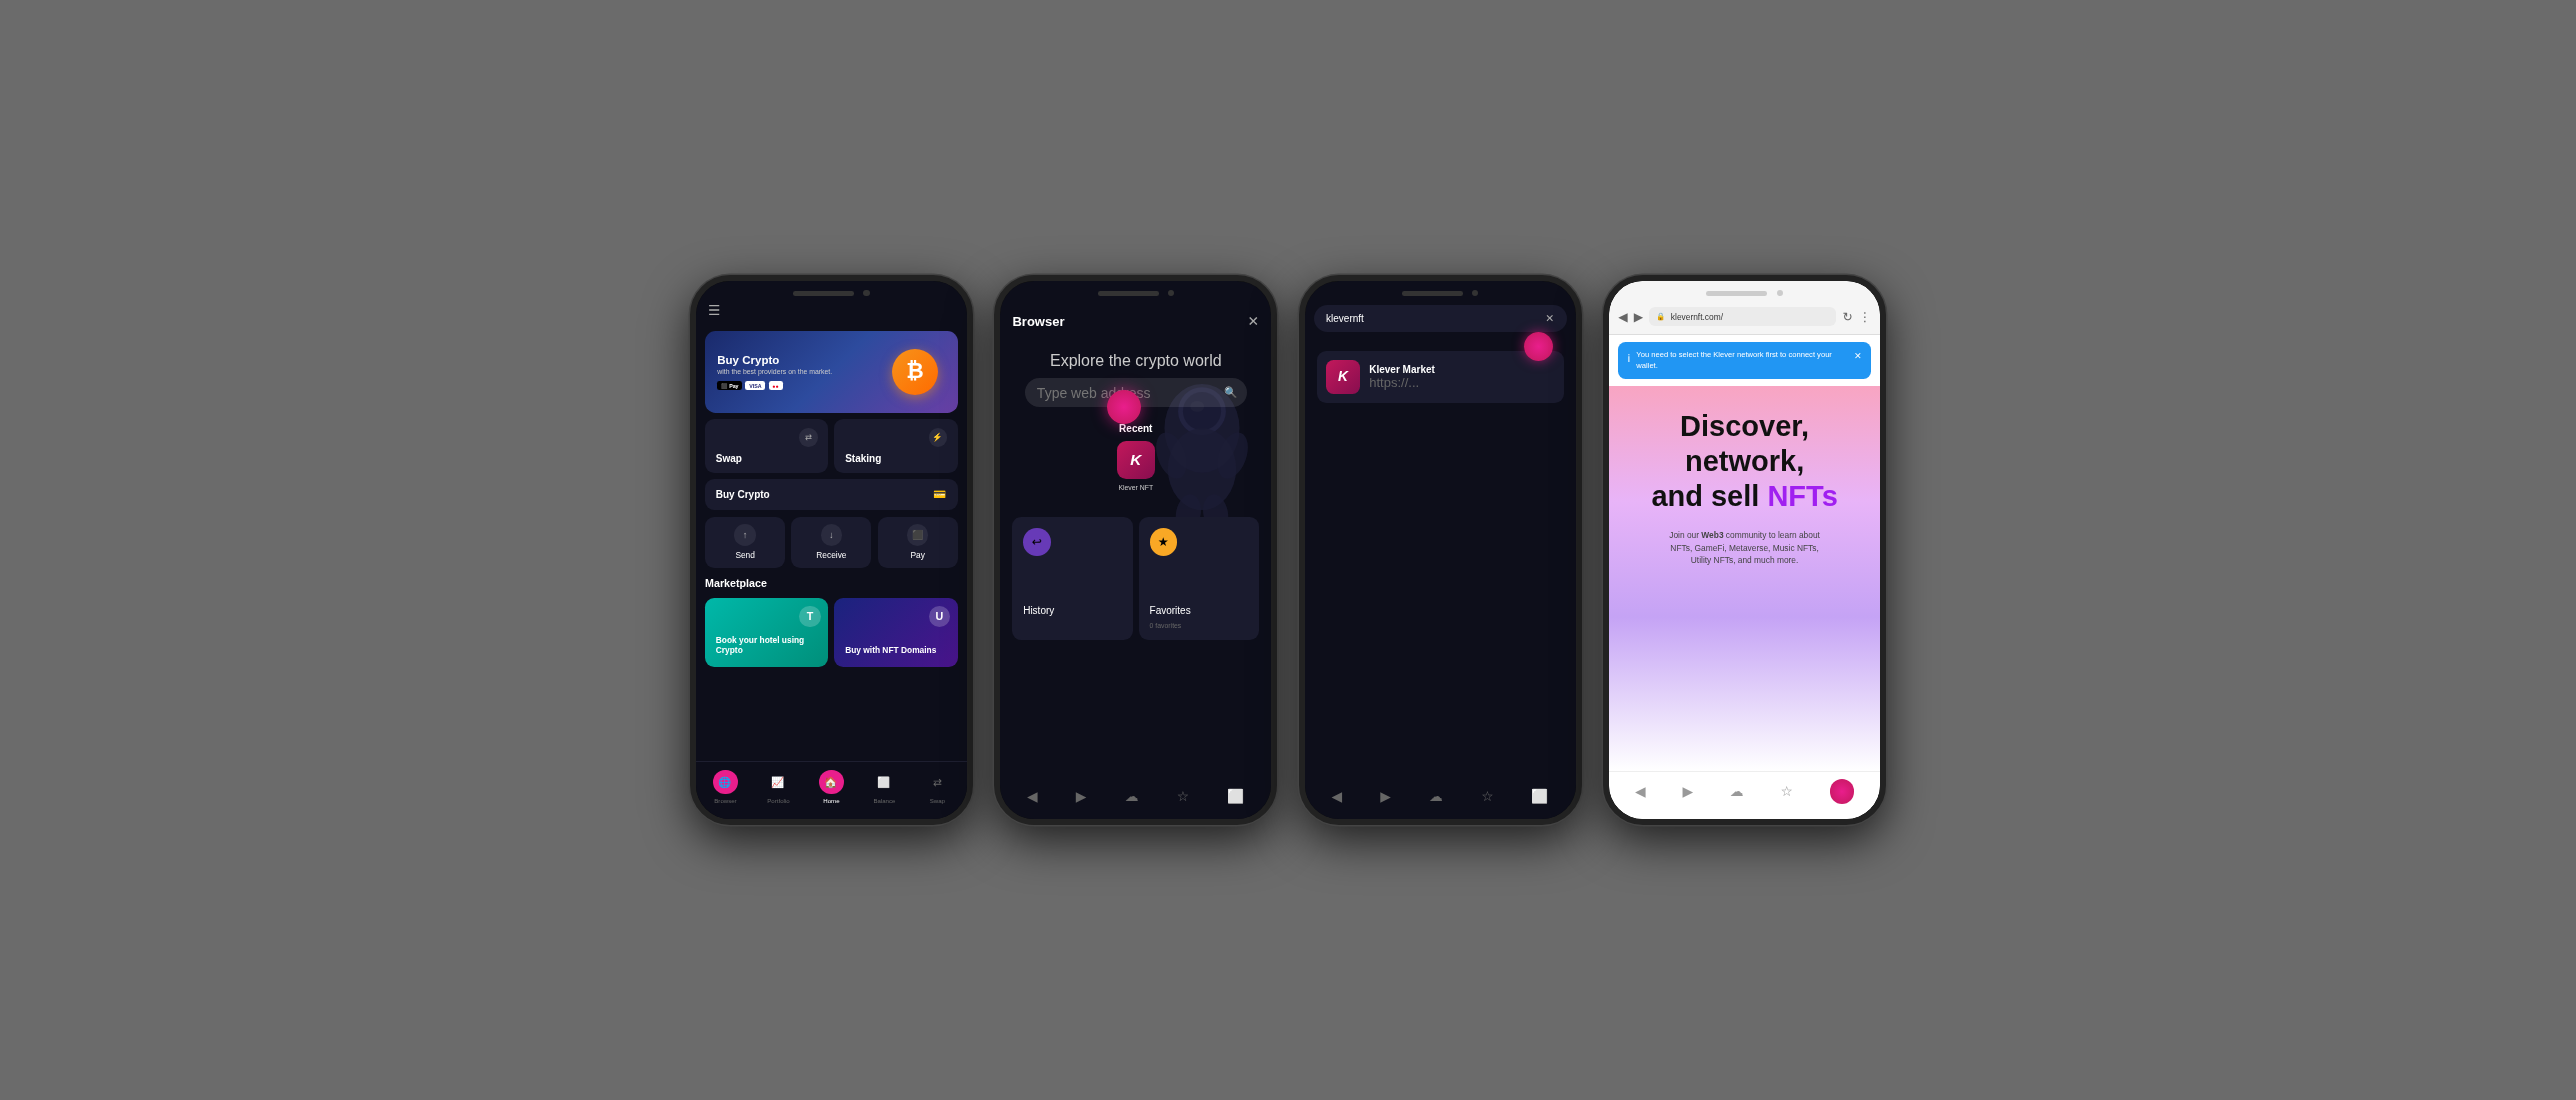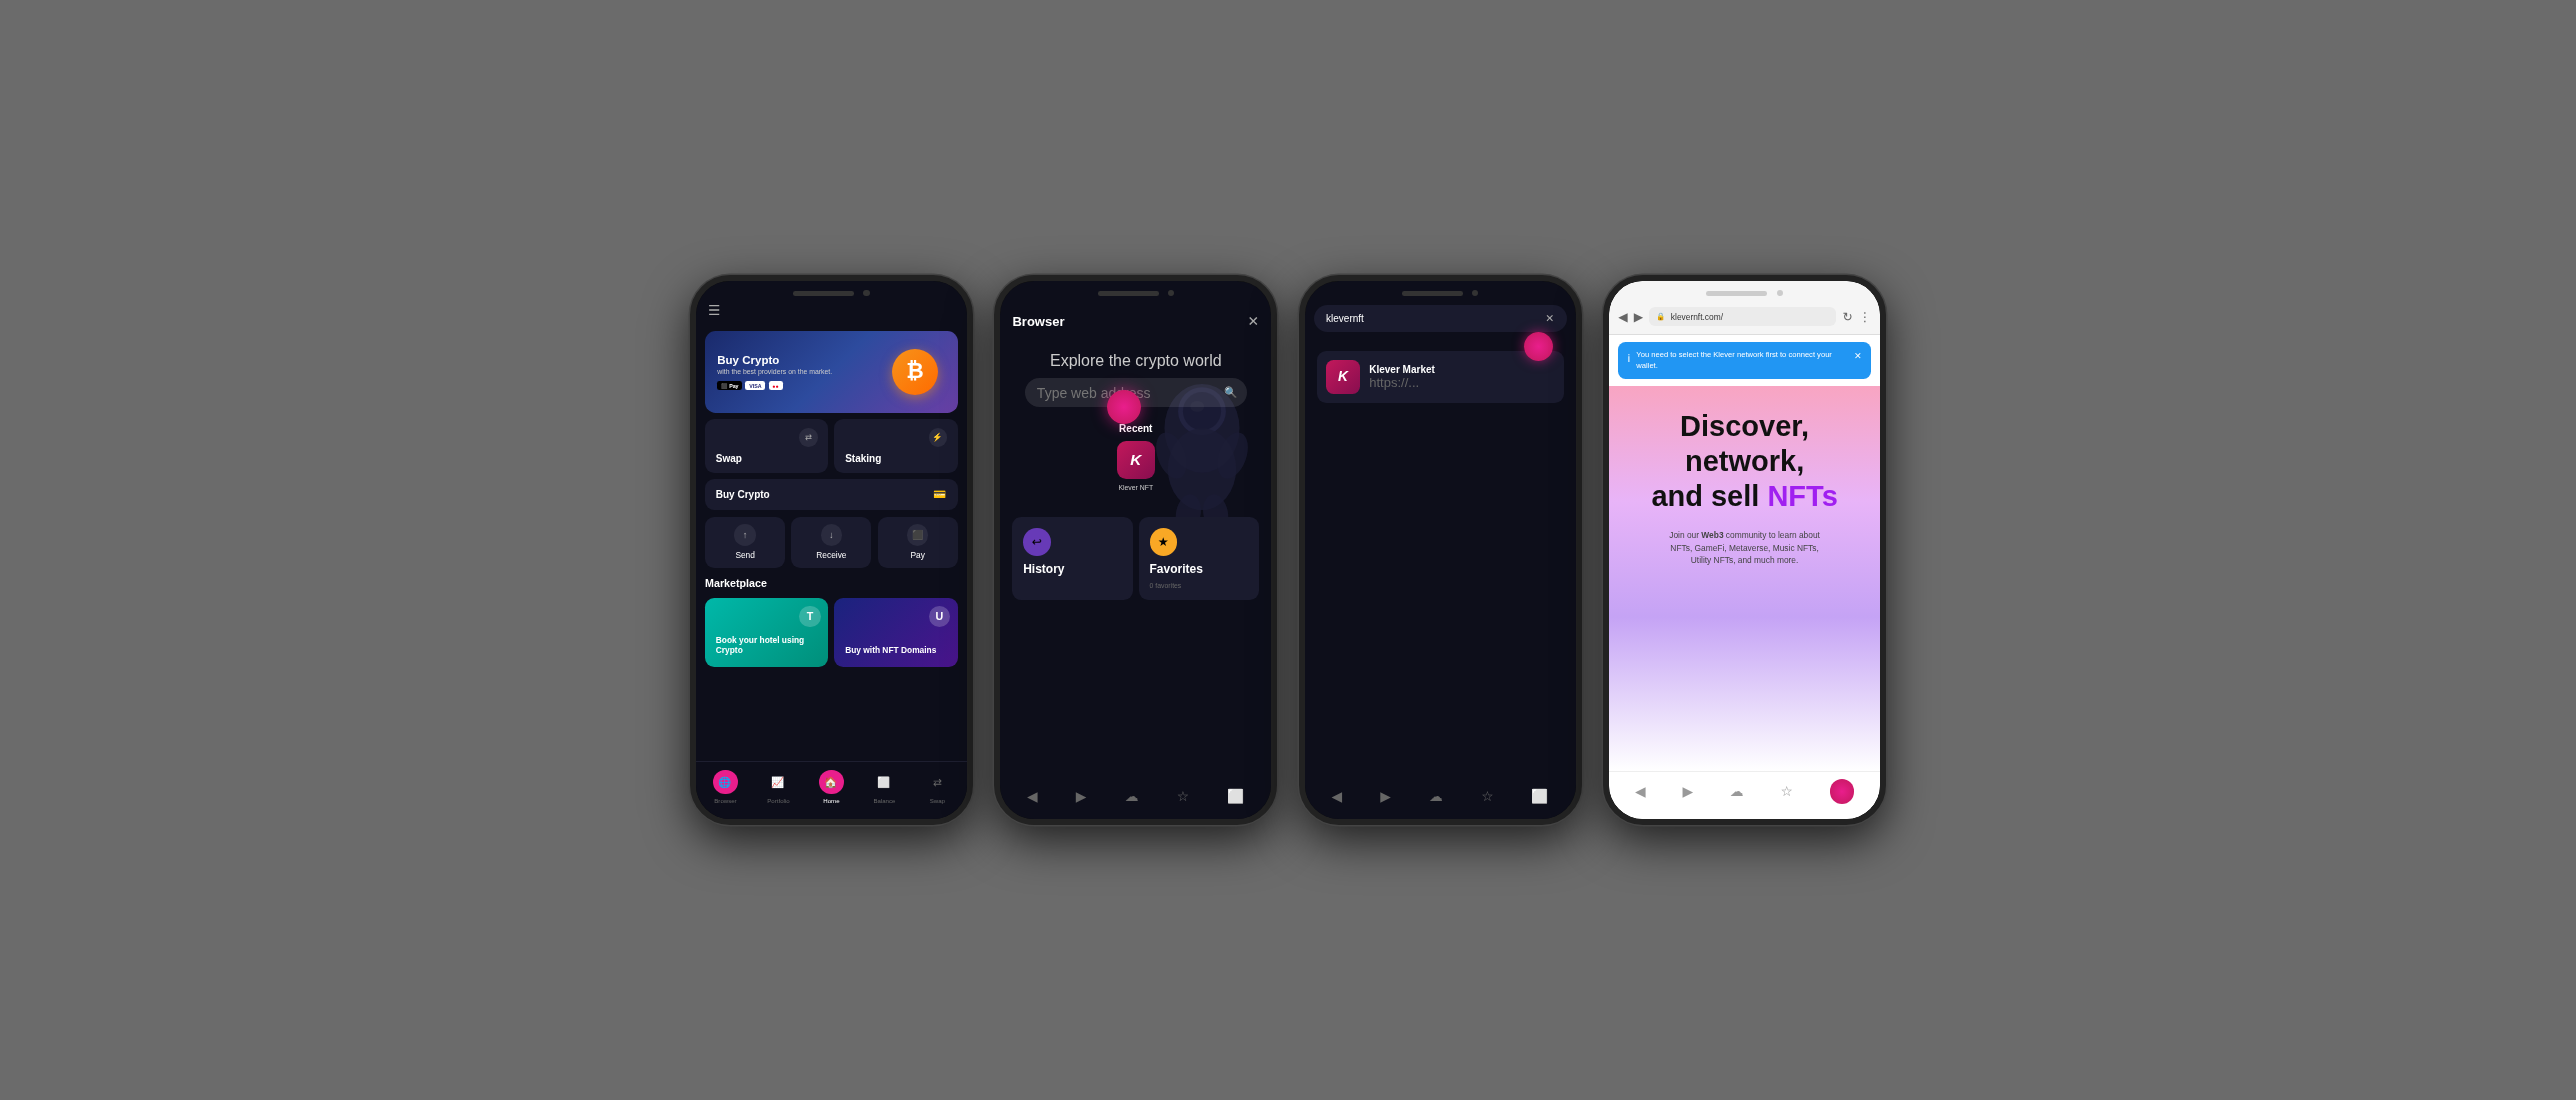--- a/index.html
+++ b/index.html
@@ -485,22 +485,23 @@
       align-items: center;
       justify-content: center;
       font-size: 12.2px;
     }
 
     .history-icon-bg { background: #673ab7; }
     .favorites-icon-bg { background: #f9a825; }
 
     .bottom-card-title {
       color: #fff;
-      font-size: 12px;
-      font-weight: 700;
+      font-size: 10px;
+      font-weight: 400;
+      margin-top: 43px;
     }
 
     .bottom-card-sub {
       color: #666;
       font-size: 6.9px;
     }
 
     .browser-bottom-nav {
       display: flex;
       justify-content: space-around;

